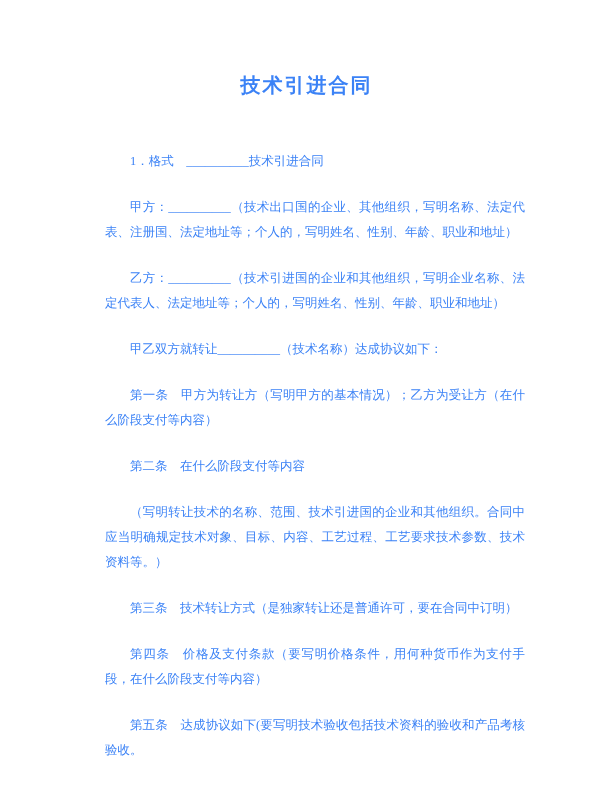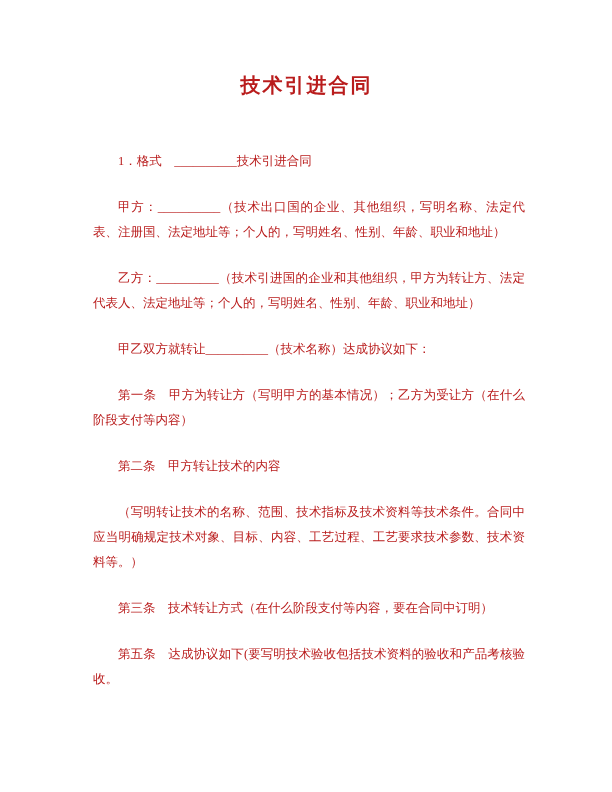--- a/index.html
+++ b/index.html
@@ -6,62 +6,63 @@
     margin: 0;
     padding: 0;
     background: #ffffff;
   }
   .page {
     position: relative;
     width: 612px;
     height: 792px;
     background: #ffffff;
     overflow: hidden;
-    color: #b91c1c;
+    color: #3b82f6;
     font-family: "Liberation Serif", "DejaVu Serif", serif;
   }
   .doc {
     padding: 72px 87px 0 88px;
   }
   .doc-title {
     margin: 0 0 51px 0;
     text-align: center;
     font-size: 20px;
     line-height: 26px;
     font-weight: bold;
     letter-spacing: 2px;
   }
   .para {
-    margin: 0 0 21px 5px;
+    margin: 0 0 21px 17px;
     font-size: 12.5px;
     line-height: 25px;
     text-align: justify;
     text-indent: 25px;
     word-break: break-all;
   }
 </style>
 </head>
 <body>
 
 <div class="page">
   <div class="doc">
     <h1 class="doc-title">技术引进合同</h1>
 
     <p class="para">1．格式　__________技术引进合同</p>
 
     <p class="para">甲方：__________（技术出口国的企业、其他组织，写明名称、法定代表、注册国、法定地址等；个人的，写明姓名、性别、年龄、职业和地址）</p>
 
-    <p class="para">乙方：__________（技术引进国的企业和其他组织，甲方为转让方、法定代表人、法定地址等；个人的，写明姓名、性别、年龄、职业和地址）</p>
+    <p class="para">乙方：__________（技术引进国的企业和其他组织，写明企业名称、法定代表人、法定地址等；个人的，写明姓名、性别、年龄、职业和地址）</p>
 
     <p class="para">甲乙双方就转让__________（技术名称）达成协议如下：</p>
 
     <p class="para">第一条　甲方为转让方（写明甲方的基本情况）；乙方为受让方（在什么阶段支付等内容）</p>
 
-    <p class="para">第二条　甲方转让技术的内容</p>
+    <p class="para">第二条　在什么阶段支付等内容</p>
 
-    <p class="para">（写明转让技术的名称、范围、技术指标及技术资料等技术条件。合同中应当明确规定技术对象、目标、内容、工艺过程、工艺要求技术参数、技术资料等。）</p>
+    <p class="para">（写明转让技术的名称、范围、技术引进国的企业和其他组织。合同中应当明确规定技术对象、目标、内容、工艺过程、工艺要求技术参数、技术资料等。）</p>
 
-    <p class="para">第三条　技术转让方式（在什么阶段支付等内容，要在合同中订明）</p>
+    <p class="para">第三条　技术转让方式（是独家转让还是普通许可，要在合同中订明）</p>
 
+    <p class="para">第四条　价格及支付条款（要写明价格条件，用何种货币作为支付手段，在什么阶段支付等内容）</p>
 
     <p class="para">第五条　达成协议如下(要写明技术验收包括技术资料的验收和产品考核验收。</p>
   </div>
 </div>
 
 </body></html>

